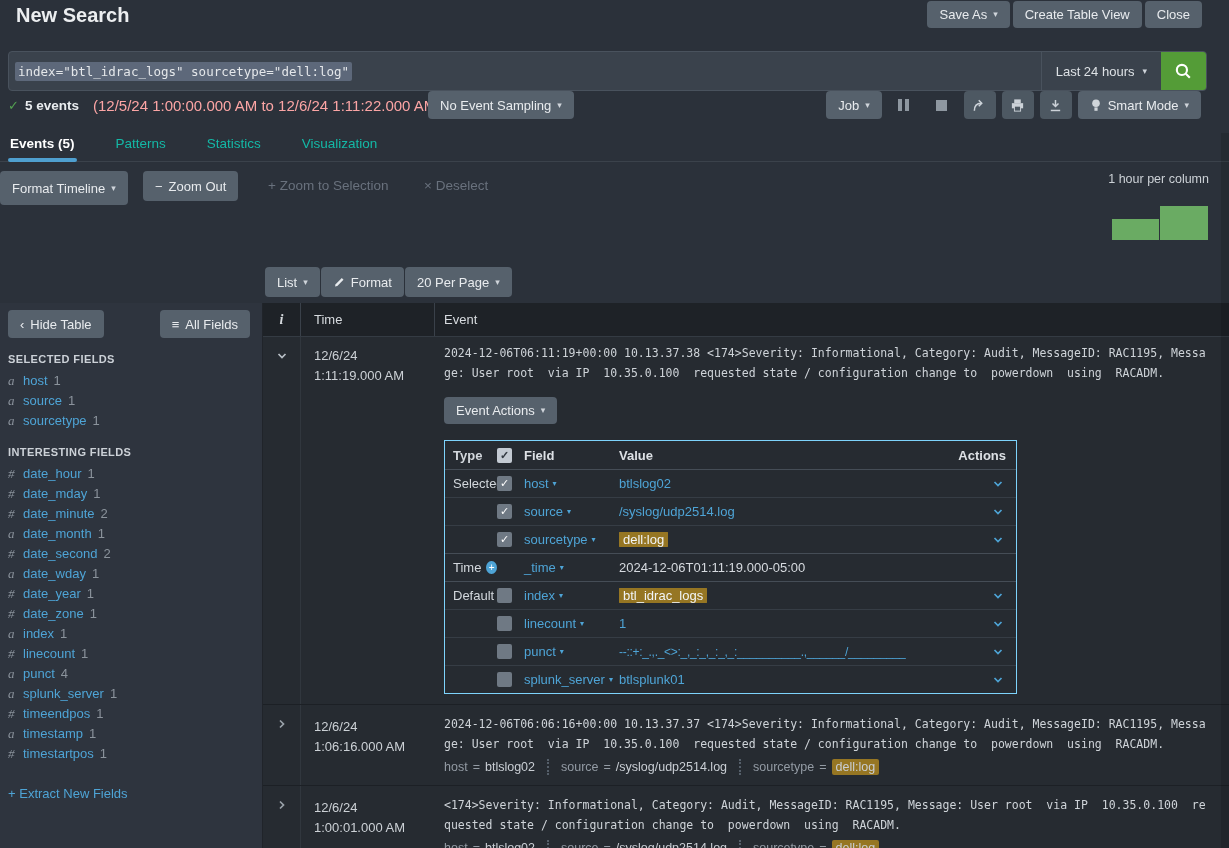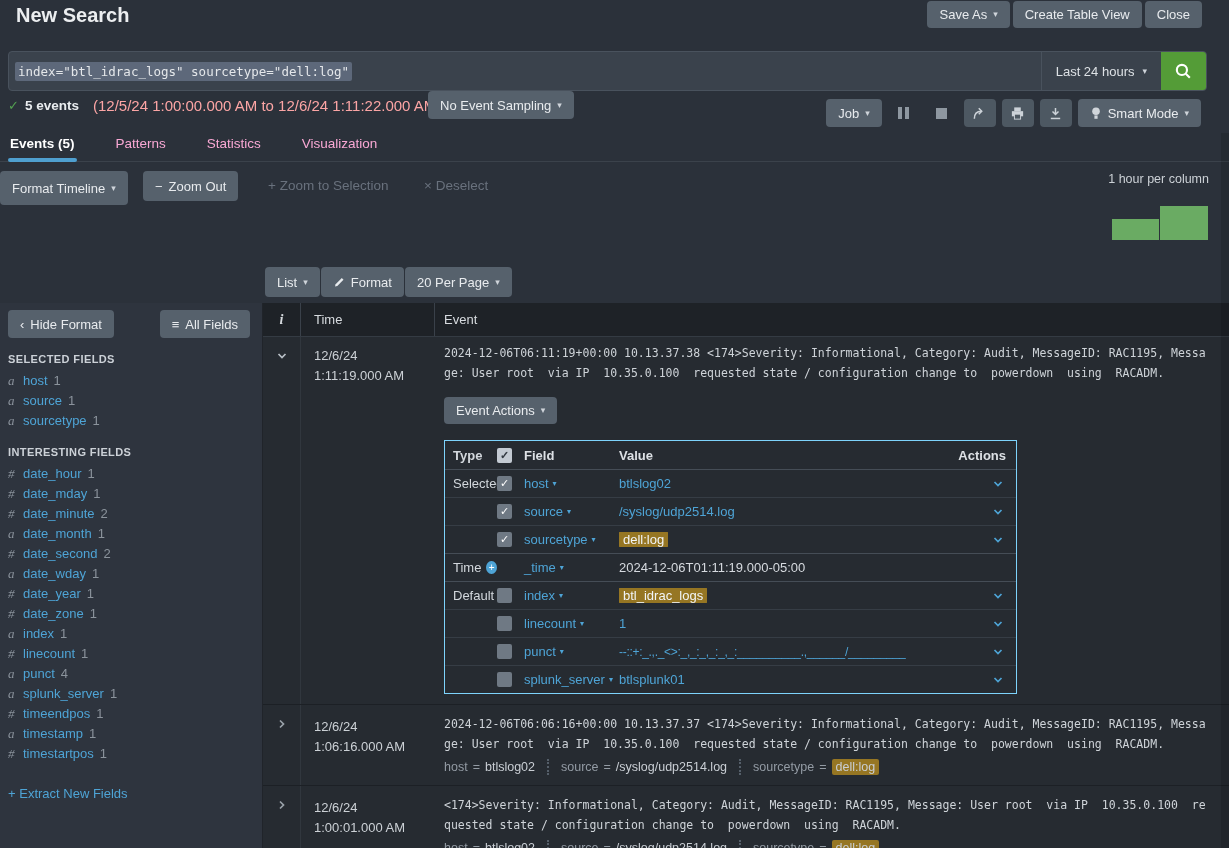--- a/index.html
+++ b/index.html
@@ -23,31 +23,31 @@
               color:#dde1e5;cursor:pointer;}
   .search-btn{width:45px;background:#549c37;border:none;border-radius:0 3px 3px 0;
               display:flex;align-items:center;justify-content:center;cursor:pointer;color:#fff;}
   
   .job-row{position:absolute;top:91px;left:8px;right:28px;height:28px;}
   .result-summary{position:absolute;left:0;top:0;height:28px;display:flex;align-items:center;gap:6px;}
   .check-green{color:#53a051;font-size:13px;}
   .result-count{font-weight:bold;color:#e9ecef;font-size:13.5px;}
   .result-range{color:#fca5a5;font-size:15px;margin-left:8px;}
   .sampling-btn{position:absolute;left:420px;top:0;height:28px;}
-  .job-controls{position:absolute;right:0;top:0;height:28px;display:flex;align-items:center;gap:6px;margin-top:8px;}
+  .job-controls{position:absolute;right:0;top:0;height:28px;display:flex;align-items:center;gap:6px;}
   .icon-plain{display:inline-flex;align-items:center;justify-content:center;width:22px;height:28px;
               color:#8e97a0;cursor:pointer;margin:0 5px;}
   .pause-bars{display:flex;gap:3px;}
   .pause-bars span{display:block;width:4px;height:12px;background:#8e97a0;}
   .stop-square{display:block;width:11px;height:11px;background:#8e97a0;}
   .icon-btn{width:32px;height:28px;padding:0;justify-content:center;background:#4d5862;color:#ccd2d8;}
   
   .tabs-row{position:absolute;top:130px;left:0;right:0;height:32px;border-bottom:1px solid #3b424b;
             display:flex;align-items:flex-end;padding-left:8px;gap:37px;box-sizing:border-box;}
-  .tab{position:relative;padding:0 2px 10px 2px;font-size:13.5px;color:#f9a8d4;cursor:pointer;}
+  .tab{position:relative;padding:0 2px 10px 2px;font-size:13.5px;color:#14b8a6;cursor:pointer;}
   .tab.active{color:#ffffff;font-weight:bold;}
   .tab.active::after{content:"";position:absolute;left:0;right:0;bottom:-1px;height:4px;
                      background:#4fa0d0;border-radius:2px;}
   
   .timeline-area{position:absolute;top:162px;left:0;right:0;height:100px;}
   .tl-btn1{position:absolute;left:0;top:9px;height:34px;}
   .tl-btn2{position:absolute;left:143px;top:9px;height:30px;}
   .tl-link{position:absolute;top:16px;font-size:13.5px;color:#69717d;cursor:pointer;}
   .tl-scale{position:absolute;right:20px;top:10px;font-size:12.5px;color:#ccd1d6;}
   .tl-bars{position:absolute;right:21px;top:44px;height:34px;display:flex;align-items:flex-end;gap:1px;}
@@ -269,21 +269,21 @@
       <span class="caret">▾</span>
     </button>
   </div>
 
   <div class="content">
 
     <aside class="sidebar">
       <div class="side-btns">
         <button class="btn">
           <span>‹</span>
-          <span>Hide Format</span>
+          <span>Hide Table</span>
         </button>
         <button class="btn allfields-btn">
           <span>≡</span>
           <span>All Fields</span>
         </button>
       </div>
 
       <div class="side-heading">SELECTED FIELDS</div>
       <div class="f-item"><span class="f-prefix">a</span><span class="f-name">host</span><span class="f-count">1</span></div>
       <div class="f-item"><span class="f-prefix">a</span><span class="f-name">source</span><span class="f-count">1</span></div>

